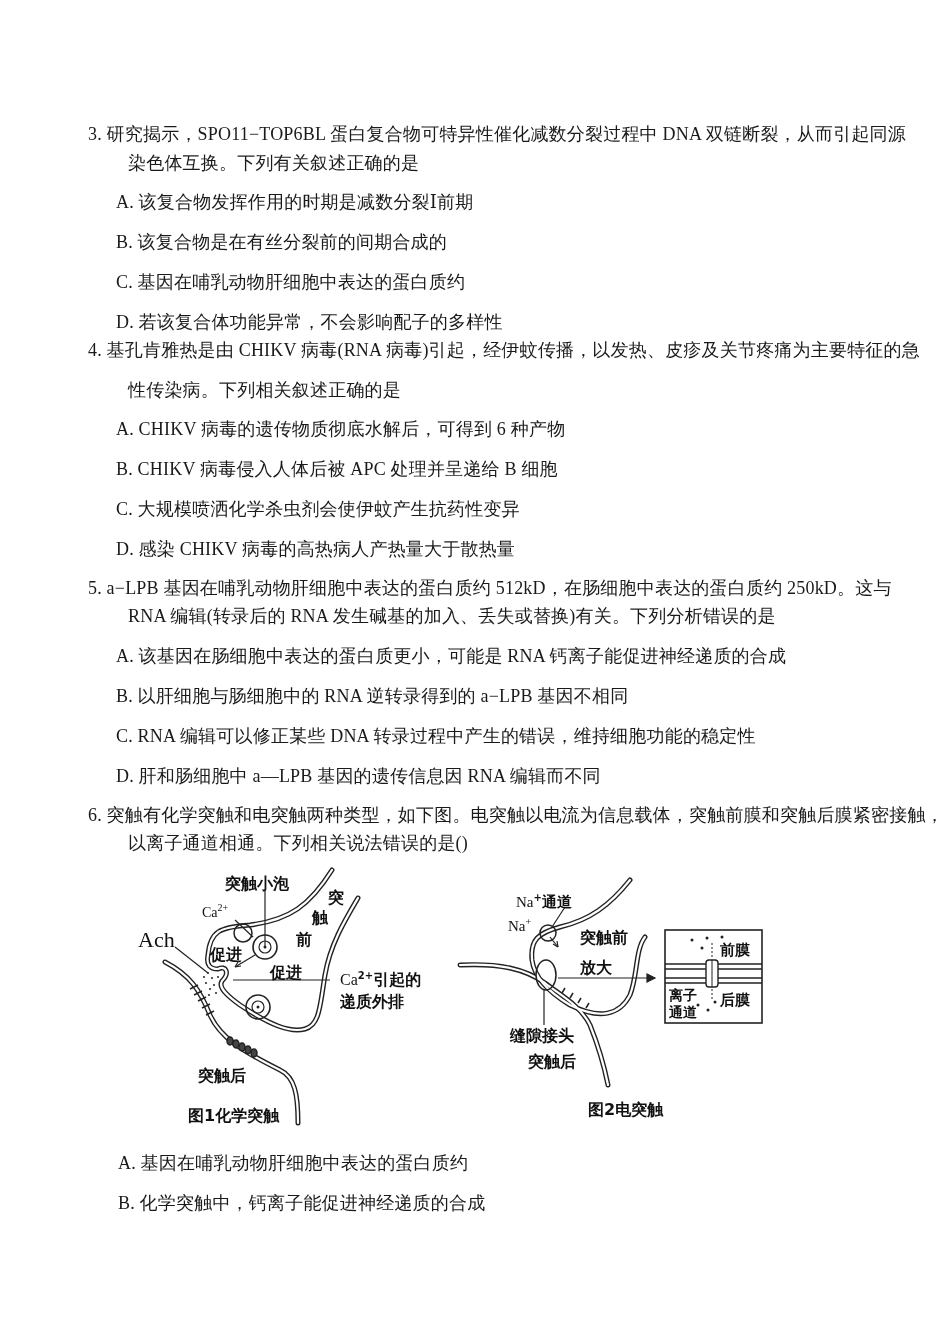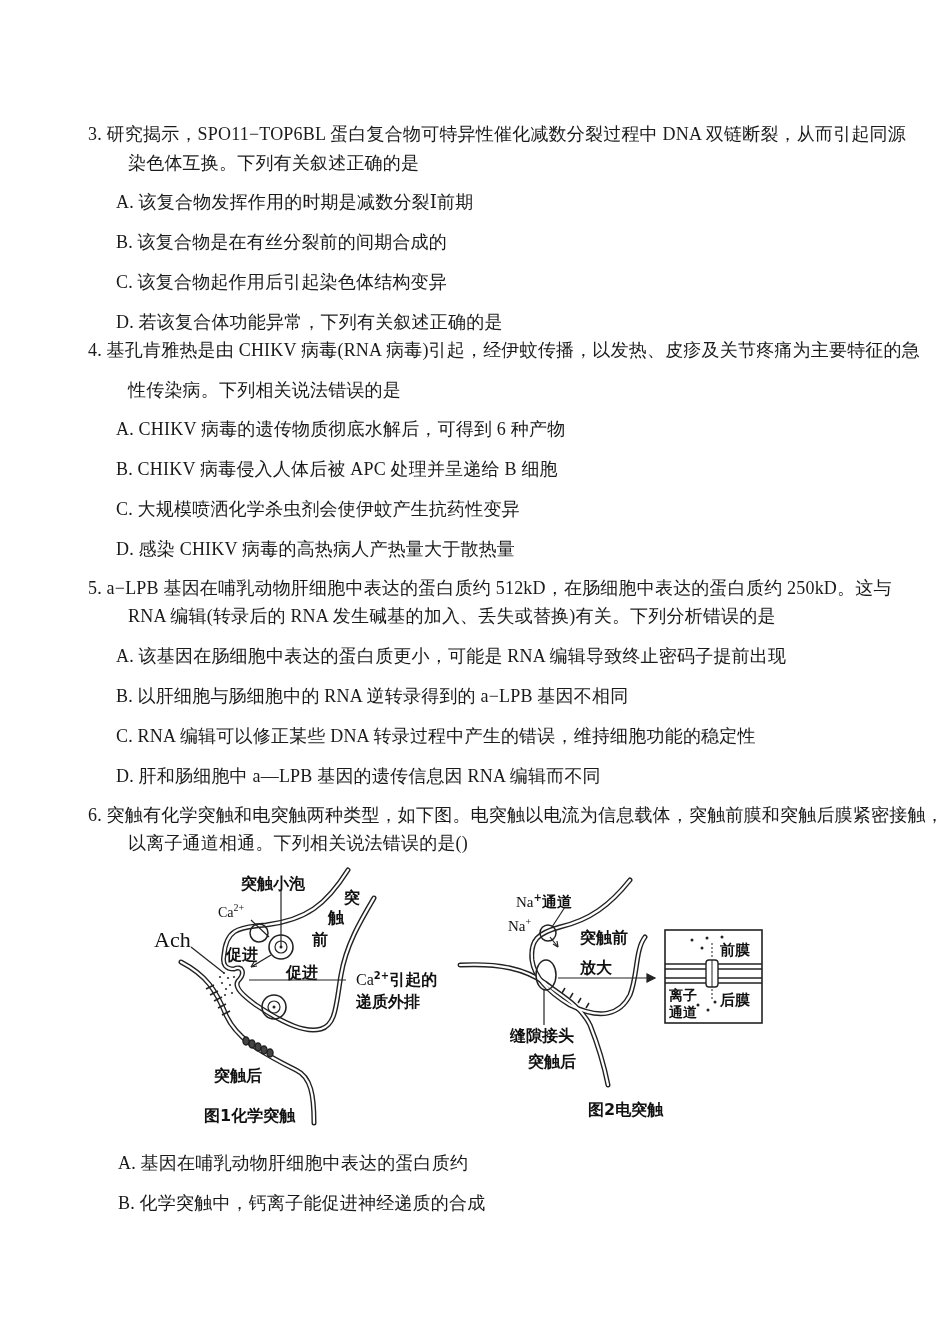--- a/index.html
+++ b/index.html
@@ -16,41 +16,41 @@
   .lbl { font-family: "DejaVu Sans", "Liberation Sans", sans-serif; font-weight: bold; fill: #111; }
   .lblserif { font-family: "Liberation Serif", "DejaVu Serif", serif; fill: #111; }
 </style>
 </head>
 <body>
 
 <div class="line q" style="top:122px">3. 研究揭示，SPO11−TOP6BL 蛋白复合物可特异性催化减数分裂过程中 DNA 双链断裂，从而引起同源</div>
 <div class="line cont" style="top:151px">染色体互换。下列有关叙述正确的是</div>
 <div class="line opt" style="top:190px">A. 该复合物发挥作用的时期是减数分裂Ⅰ前期</div>
 <div class="line opt" style="top:230px">B. 该复合物是在有丝分裂前的间期合成的</div>
-<div class="line opt" style="top:270px">C. 该复合物起作用后引起染色体结构变异</div>
-<div class="line opt" style="top:310px">D. 若该复合体功能异常，下列有关叙述正确的是</div>
+<div class="line opt" style="top:270px">C. 基因在哺乳动物肝细胞中表达的蛋白质约</div>
+<div class="line opt" style="top:310px">D. 若该复合体功能异常，不会影响配子的多样性</div>
 
 <div class="line q" style="top:338px">4. 基孔肯雅热是由 CHIKV 病毒(RNA 病毒)引起，经伊蚊传播，以发热、皮疹及关节疼痛为主要特征的急</div>
-<div class="line cont" style="top:378px">性传染病。下列相关说法错误的是</div>
+<div class="line cont" style="top:378px">性传染病。下列相关叙述正确的是</div>
 <div class="line opt" style="top:417px">A.  CHIKV 病毒的遗传物质彻底水解后，可得到 6 种产物</div>
 <div class="line opt" style="top:457px">B.  CHIKV 病毒侵入人体后被 APC 处理并呈递给 B 细胞</div>
 <div class="line opt" style="top:497px">C. 大规模喷洒化学杀虫剂会使伊蚊产生抗药性变异</div>
 <div class="line opt" style="top:537px">D. 感染 CHIKV 病毒的高热病人产热量大于散热量</div>
 
 <div class="line q5" style="top:576px">5.  a−LPB 基因在哺乳动物肝细胞中表达的蛋白质约 512kD，在肠细胞中表达的蛋白质约 250kD。这与</div>
 <div class="line cont" style="top:604px">RNA 编辑(转录后的 RNA 发生碱基的加入、丢失或替换)有关。下列分析错误的是</div>
-<div class="line opt" style="top:644px">A. 该基因在肠细胞中表达的蛋白质更小，可能是 RNA 编辑导致终止密码子提前出现</div>
+<div class="line opt" style="top:644px">A. 该基因在肠细胞中表达的蛋白质更小，可能是 RNA 钙离子能促进神经递质的合成</div>
 <div class="line opt" style="top:684px">B. 以肝细胞与肠细胞中的 RNA 逆转录得到的 a−LPB 基因不相同</div>
 <div class="line opt" style="top:724px">C.  RNA 编辑可以修正某些 DNA 转录过程中产生的错误，维持细胞功能的稳定性</div>
 <div class="line opt" style="top:764px">D. 肝和肠细胞中 a—LPB 基因的遗传信息因 RNA 编辑而不同</div>
 
 <div class="line q" style="top:803px">6. 突触有化学突触和电突触两种类型，如下图。电突触以电流为信息载体，突触前膜和突触后膜紧密接触，</div>
 <div class="line cont" style="top:831px">以离子通道相通。下列相关说法错误的是()</div>
 
-<div class="fig" style="left:130px; top:865px; width:320px; height:270px;margin-left:16px;">
+<div class="fig" style="left:130px; top:865px; width:320px; height:270px;">
   <svg width="320" height="270" viewBox="0 0 320 270">
     <g fill="none" stroke="#222" stroke-width="5" stroke-linecap="round">
 
       <path d="M202,5 C180,40 160,55 120,60 C90,62 80,66 78,90 C76,100 80,104 88,104 C96,100 100,108 92,116 C88,122 96,130 110,140 C140,160 160,168 175,164 C190,160 190,140 195,110 C200,80 215,55 228,33"></path>
 
       <path d="M35,97 C60,110 70,125 80,150 C90,172 110,185 150,205 C165,212 168,230 168,258"></path>
     </g>
     <g fill="none" stroke="#fff" stroke-width="2.2" stroke-linecap="round">
       <path d="M202,5 C180,40 160,55 120,60 C90,62 80,66 78,90 C76,100 80,104 88,104 C96,100 100,108 92,116 C88,122 96,130 110,140 C140,160 160,168 175,164 C190,160 190,140 195,110 C200,80 215,55 228,33"></path>
       <path d="M35,97 C60,110 70,125 80,150 C90,172 110,185 150,205 C165,212 168,230 168,258"></path>

